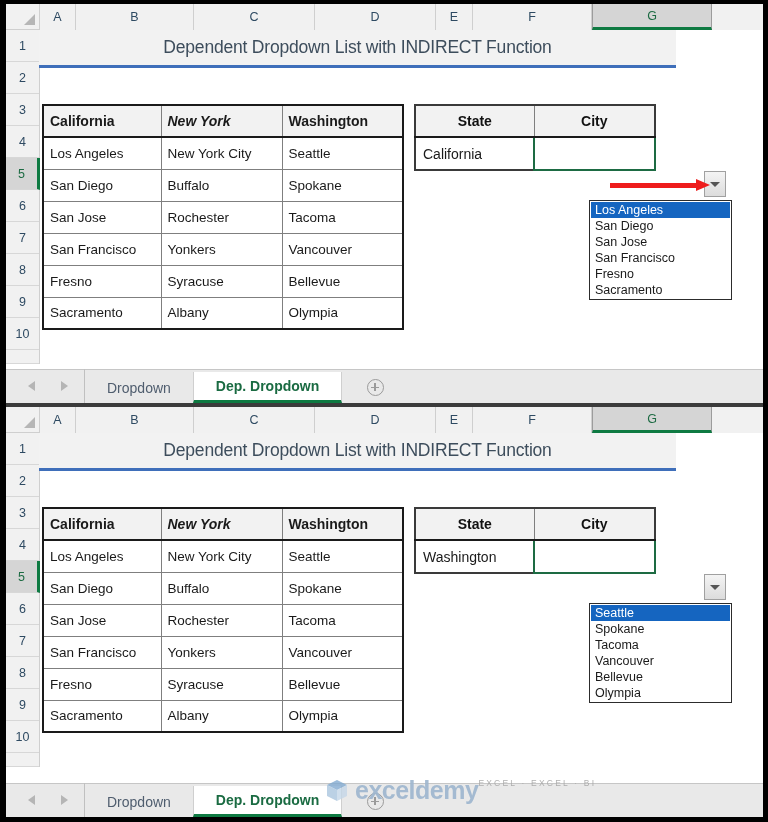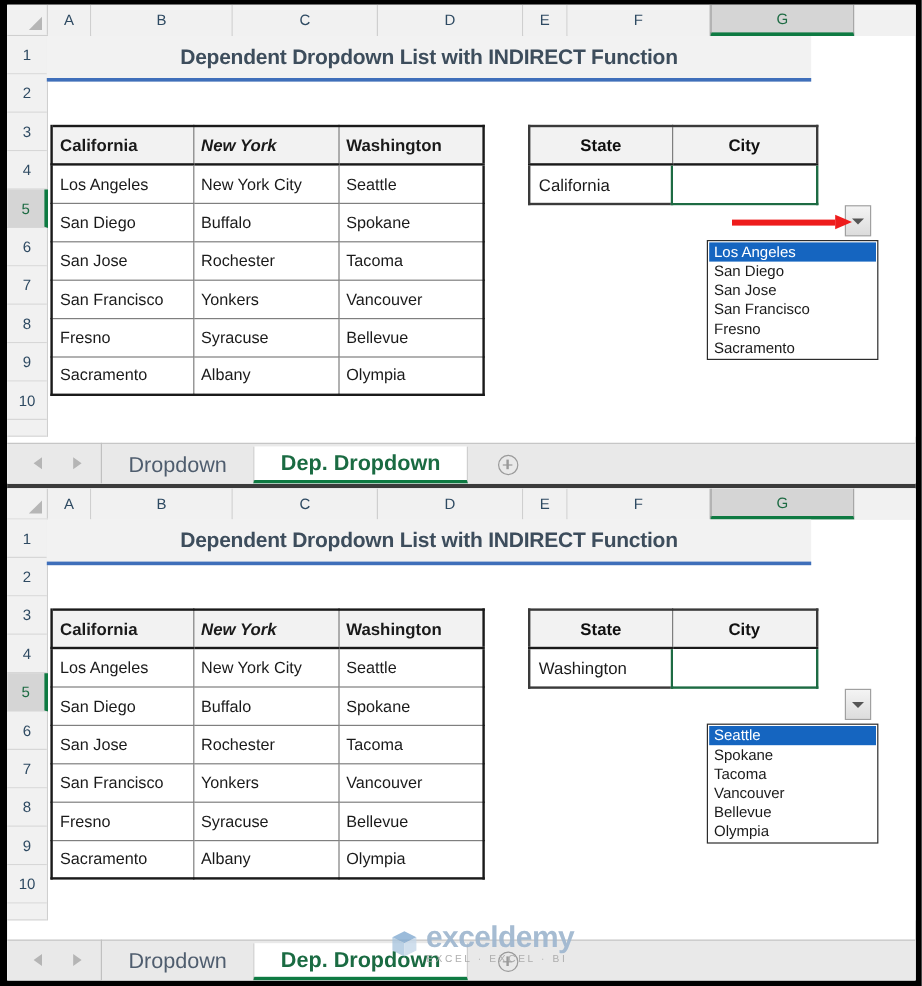--- a/index.html
+++ b/index.html
@@ -121,21 +121,21 @@
     width: 637px;
     height: 38px;
     background: #f2f2f2;
     border-bottom: 3px solid #3f6fba;
     display: flex;
     align-items: center;
     justify-content: center;
   }
   .title-text {
     font-size: 17.5px;
-    font-weight: bold;
+    font-weight: normal;
     color: #3d4d5c;
     letter-spacing: -0.2px;
     white-space: nowrap;
   }
 
   
   .cities-table {
     position: absolute;
     left: 36px;
     top: 100px;
@@ -160,21 +160,21 @@
   }
   .cities-table tr:first-child th:first-child { border-left: 2px solid #1a1a1a; }
   .cities-table .w1 { width: 118px; }
   .cities-table .w2 { width: 121px; font-style: italic; }
   .cities-table .w3 { width: 121px; }
   .cities-table { border: 2px solid #1a1a1a; }
 
   
   .sc-table {
     position: absolute;
-    left: 434px;
+    left: 408px;
     top: 100px;
     border-collapse: collapse;
     border: 2px solid #3a3a3a;
   }
   .sc-table th {
     width: 119px;
     height: 32px;
     background: #f2f2f2;
     font-size: 14px;
     font-weight: bold;
@@ -284,21 +284,21 @@
     border-top: 5px solid transparent;
     border-bottom: 5px solid transparent;
   }
   .nav-arrow.left  { border-right: 7px solid #b5b5b5; }
   .nav-arrow.right { border-left: 7px solid #b5b5b5; }
   .sheet-tab {
     height: 31px;
     display: flex;
     align-items: center;
     padding: 0 22px;
-    font-size: 18px;
+    font-size: 14px;
     color: #4f5d6e;
     background: #e9e9e9;
     white-space: nowrap;
   }
   .sheet-tab.active {
     background: #ffffff;
     color: #1a6b42;
     font-weight: bold;
     border-bottom: 3px solid #0e7a42;
     border-left: 1px solid #cfcfcf;
@@ -331,21 +331,21 @@
     z-index: 60;
     pointer-events: none;
     opacity: 0.92;
   }
   .wm-logo {
     width: 26px; height: 26px;
     position: relative;
     margin-right: 5px;
   }
   .wm-logo svg { display: block; }
-  .wm-textwrap { display: flex; flex-direction: column; line-height: 1; }
+  .wm-textwrap { display: flex; flex-direction: row; line-height: 1; }
   .wm-name {
     font-size: 25px;
     font-weight: bold;
     color: #9fb7cf;
     letter-spacing: -0.5px;
   }
   .wm-tag {
     font-size: 8.5px;
     color: #a9a9a9;
     letter-spacing: 2.2px;

